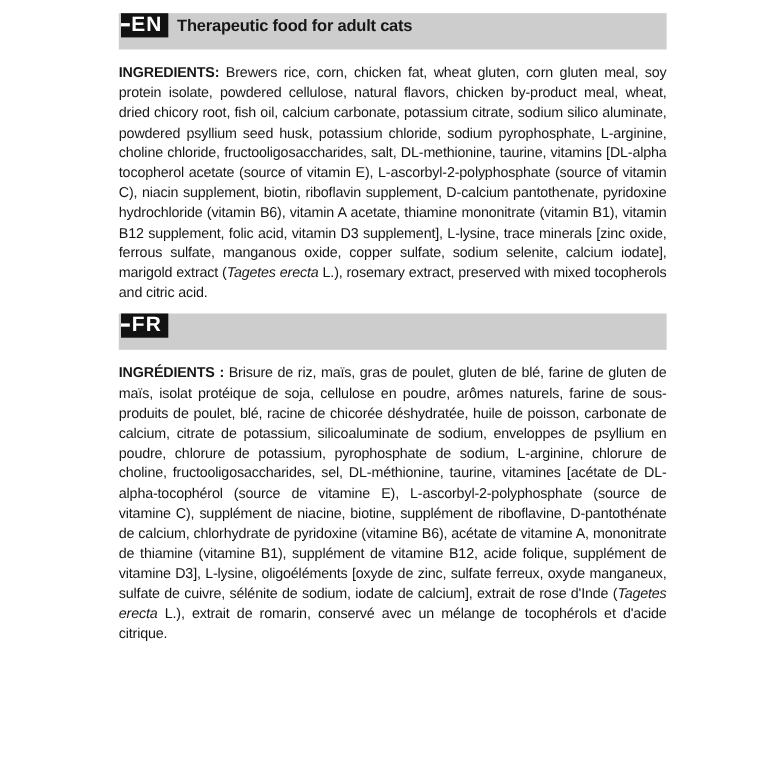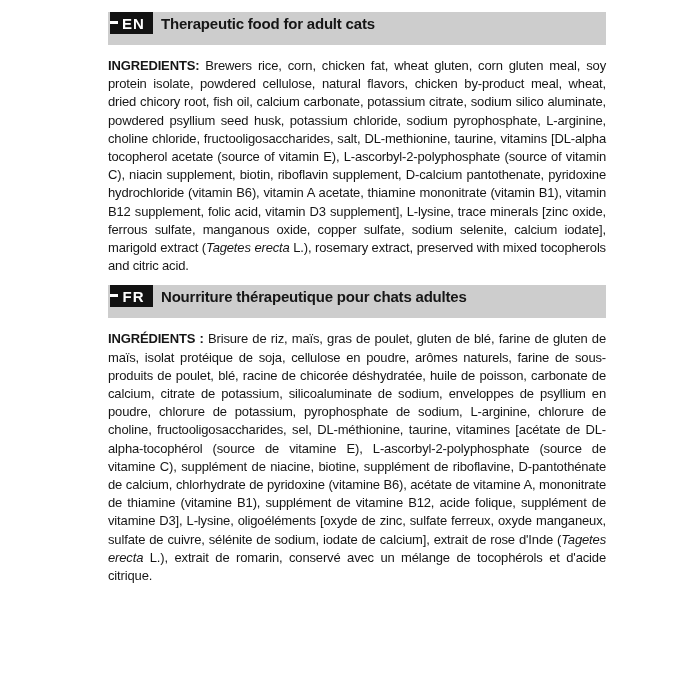--- a/index.html
+++ b/index.html
@@ -30,21 +30,21 @@
     left: 2px;
     top: 0;
     width: 43px;
     height: 22px;
     background: #121212;
     color: #ffffff;
     display: flex;
     align-items: center;
     justify-content: center;
     font-weight: bold;
-    font-size: 15px;
+    font-size: 19px;
     letter-spacing: 1px;
   }
   .badge-dash {
     position: absolute;
     left: 0;
     top: 9px;
     width: 8px;
     height: 3px;
     background: #ffffff;
   }
@@ -90,18 +90,17 @@
     <div class="lang-title">Therapeutic food for adult cats</div>
   </div>
 
   <p class="ingredients"><span class="lead">INGREDIENTS:</span><span> Brewers rice, corn, chicken fat, wheat gluten, corn gluten meal, soy protein isolate, powdered cellulose, natural flavors, chicken by-product meal, wheat, dried chicory root, fish oil, calcium carbonate, potassium citrate, sodium silico aluminate, powdered psyllium seed husk, potassium chloride, sodium pyrophosphate, L-arginine, choline chloride, fructooligosaccharides, salt, DL-methionine, taurine, vitamins [DL-alpha tocopherol acetate (source of vitamin E), L-ascorbyl-2-polyphosphate (source of vitamin C), niacin supplement, biotin, riboflavin supplement, D-calcium pantothenate, pyridoxine hydrochloride (vitamin B6), vitamin A acetate, thiamine mononitrate (vitamin B1), vitamin B12 supplement, folic acid, vitamin D3 supplement], L-lysine, trace minerals [zinc oxide, ferrous sulfate, manganous oxide, copper sulfate, sodium selenite, calcium iodate], marigold extract (</span><span class="species">Tagetes erecta</span><span> L.), rosemary extract, preserved with mixed tocopherols and citric acid.</span></p>
 
   <div class="lang-header">
     <div class="lang-badge">
       <span class="badge-dash"></span>
       <span class="badge-code">FR</span>
     </div>
-    <div class="lang-title">Nourriture thérapeutique pour chats adultes</div>
   </div>
 
   <p class="ingredients"><span class="lead">INGRÉDIENTS :</span><span> Brisure de riz, maïs, gras de poulet, gluten de blé, farine de gluten de maïs, isolat protéique de soja, cellulose en poudre, arômes naturels, farine de sous-produits de poulet, blé, racine de chicorée déshydratée, huile de poisson, carbonate de calcium, citrate de potassium, silicoaluminate de sodium, enveloppes de psyllium en poudre, chlorure de potassium, pyrophosphate de sodium, L-arginine, chlorure de choline, fructooligosaccharides, sel, DL-méthionine, taurine, vitamines [acétate de DL-alpha-tocophérol (source de vitamine E), L-ascorbyl-2-polyphosphate (source de vitamine C), supplément de niacine, biotine, supplément de riboflavine, D-pantothénate de calcium, chlorhydrate de pyridoxine (vitamine B6), acétate de vitamine A, mononitrate de thiamine (vitamine B1), supplément de vitamine B12, acide folique, supplément de vitamine D3], L-lysine, oligoéléments [oxyde de zinc, sulfate ferreux, oxyde manganeux, sulfate de cuivre, sélénite de sodium, iodate de calcium], extrait de rose d'Inde (</span><span class="species">Tagetes erecta</span><span> L.), extrait de romarin, conservé avec un mélange de tocophérols et d'acide citrique.</span></p>
 
 </div>
 
 </body></html>

